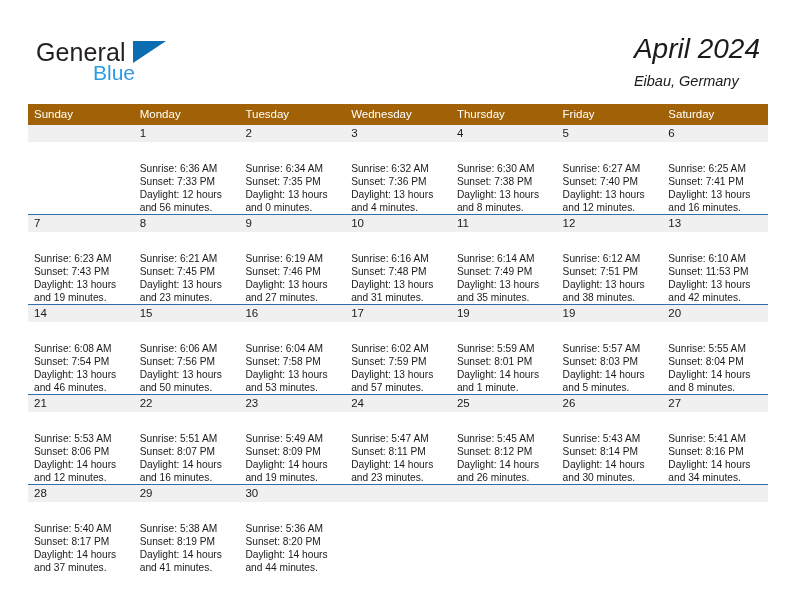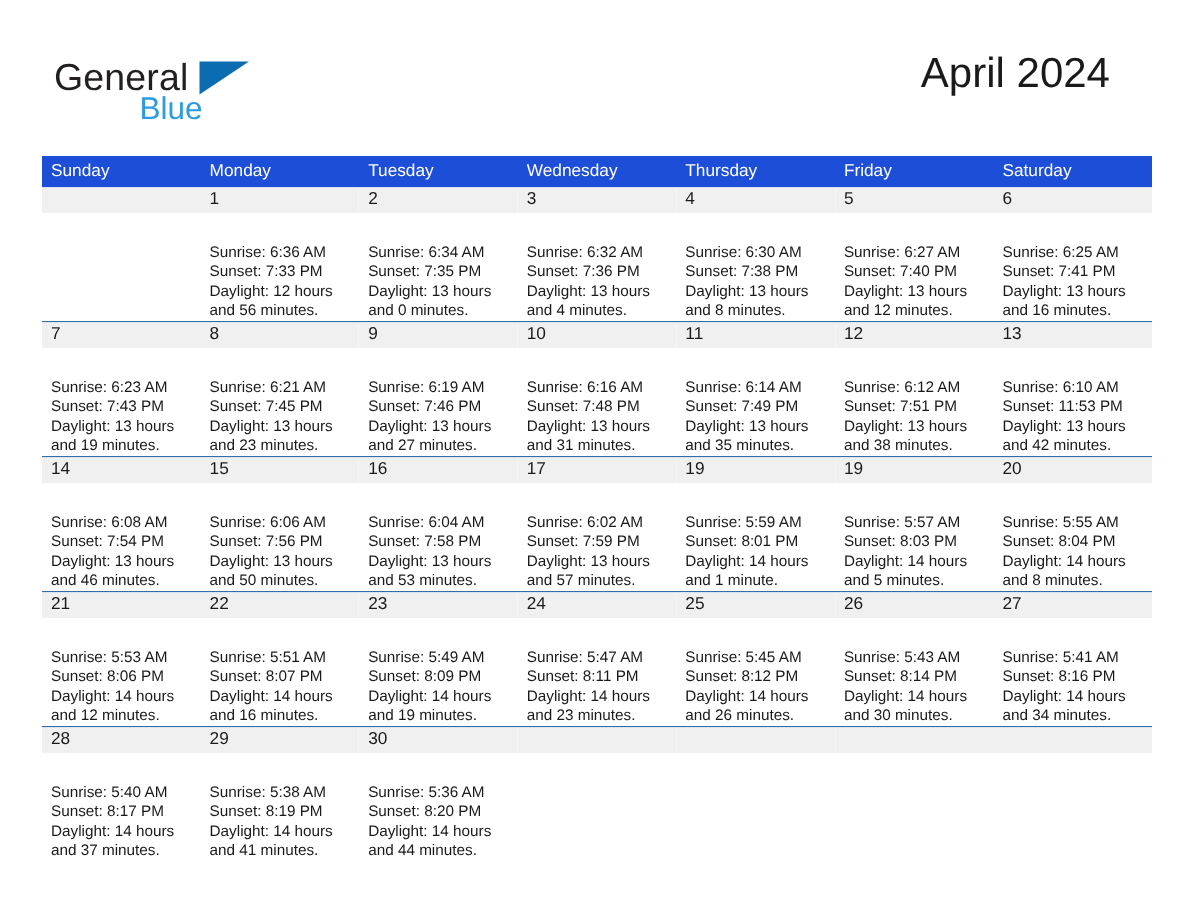--- a/index.html
+++ b/index.html
@@ -57,23 +57,24 @@
   .brand-blue {
     position: absolute;
     left: 57px;
     top: 23px;
     font-size: 21px;
     color: #2e9be0;
     font-family: "Liberation Sans", sans-serif;
   }
   .title-block {
     position: absolute;
-    right: 52px;
+    right: 32px;
     top: 32px;
     text-align: left;
+    font-style: italic;
   }
   .title-main {
     font-size: 28px;
     color: #1a1a1a;
     line-height: 34px;
     white-space: nowrap;
   }
   .title-sub {
     margin-top: 6px;
     font-size: 14.5px;
@@ -84,21 +85,21 @@
 
   
   .calendar {
     position: absolute;
     left: 28px;
     top: 104px;
     width: 740px;
   }
   .dow-row {
     display: flex;
-    background: #1d4ed8;
+    background: #a16207;
     height: 21px;
   }
   .dow-cell {
     flex: 1 1 0;
     box-sizing: border-box;
     padding-left: 6px;
     font-size: 11.5px;
     color: #ffffff;
     line-height: 21px;
     white-space: nowrap;
@@ -148,20 +149,21 @@
   <div class="header">
 
     <div class="brand">
       <span class="brand-general">General</span>
       <span class="brand-triangle"></span>
       <span class="brand-blue">Blue</span>
     </div>
 
     <div class="title-block">
       <div class="title-main">April 2024</div>
+      <div class="title-sub">Eibau, Germany</div>
     </div>
 
   </div>
 
   <div class="calendar">
     <div class="dow-row">
         <div class="dow-cell">Sunday</div>
         <div class="dow-cell">Monday</div>
         <div class="dow-cell">Tuesday</div>
         <div class="dow-cell">Wednesday</div>

